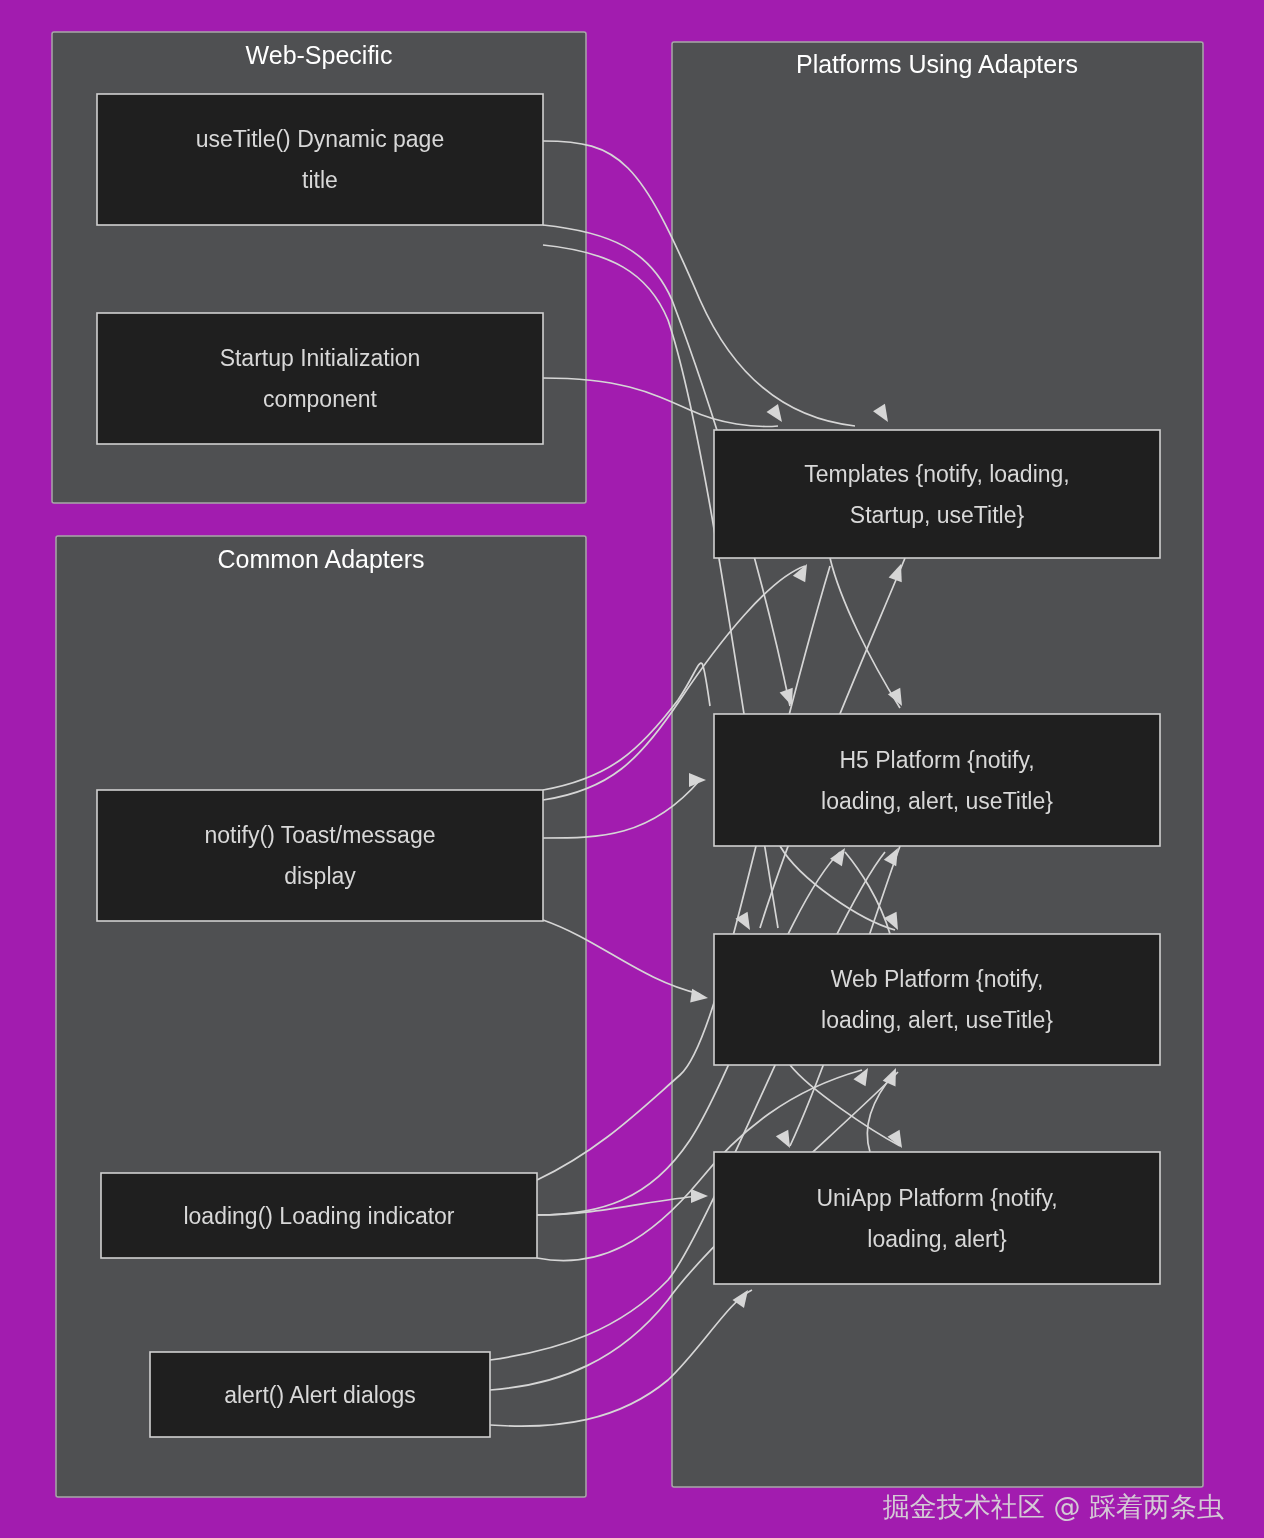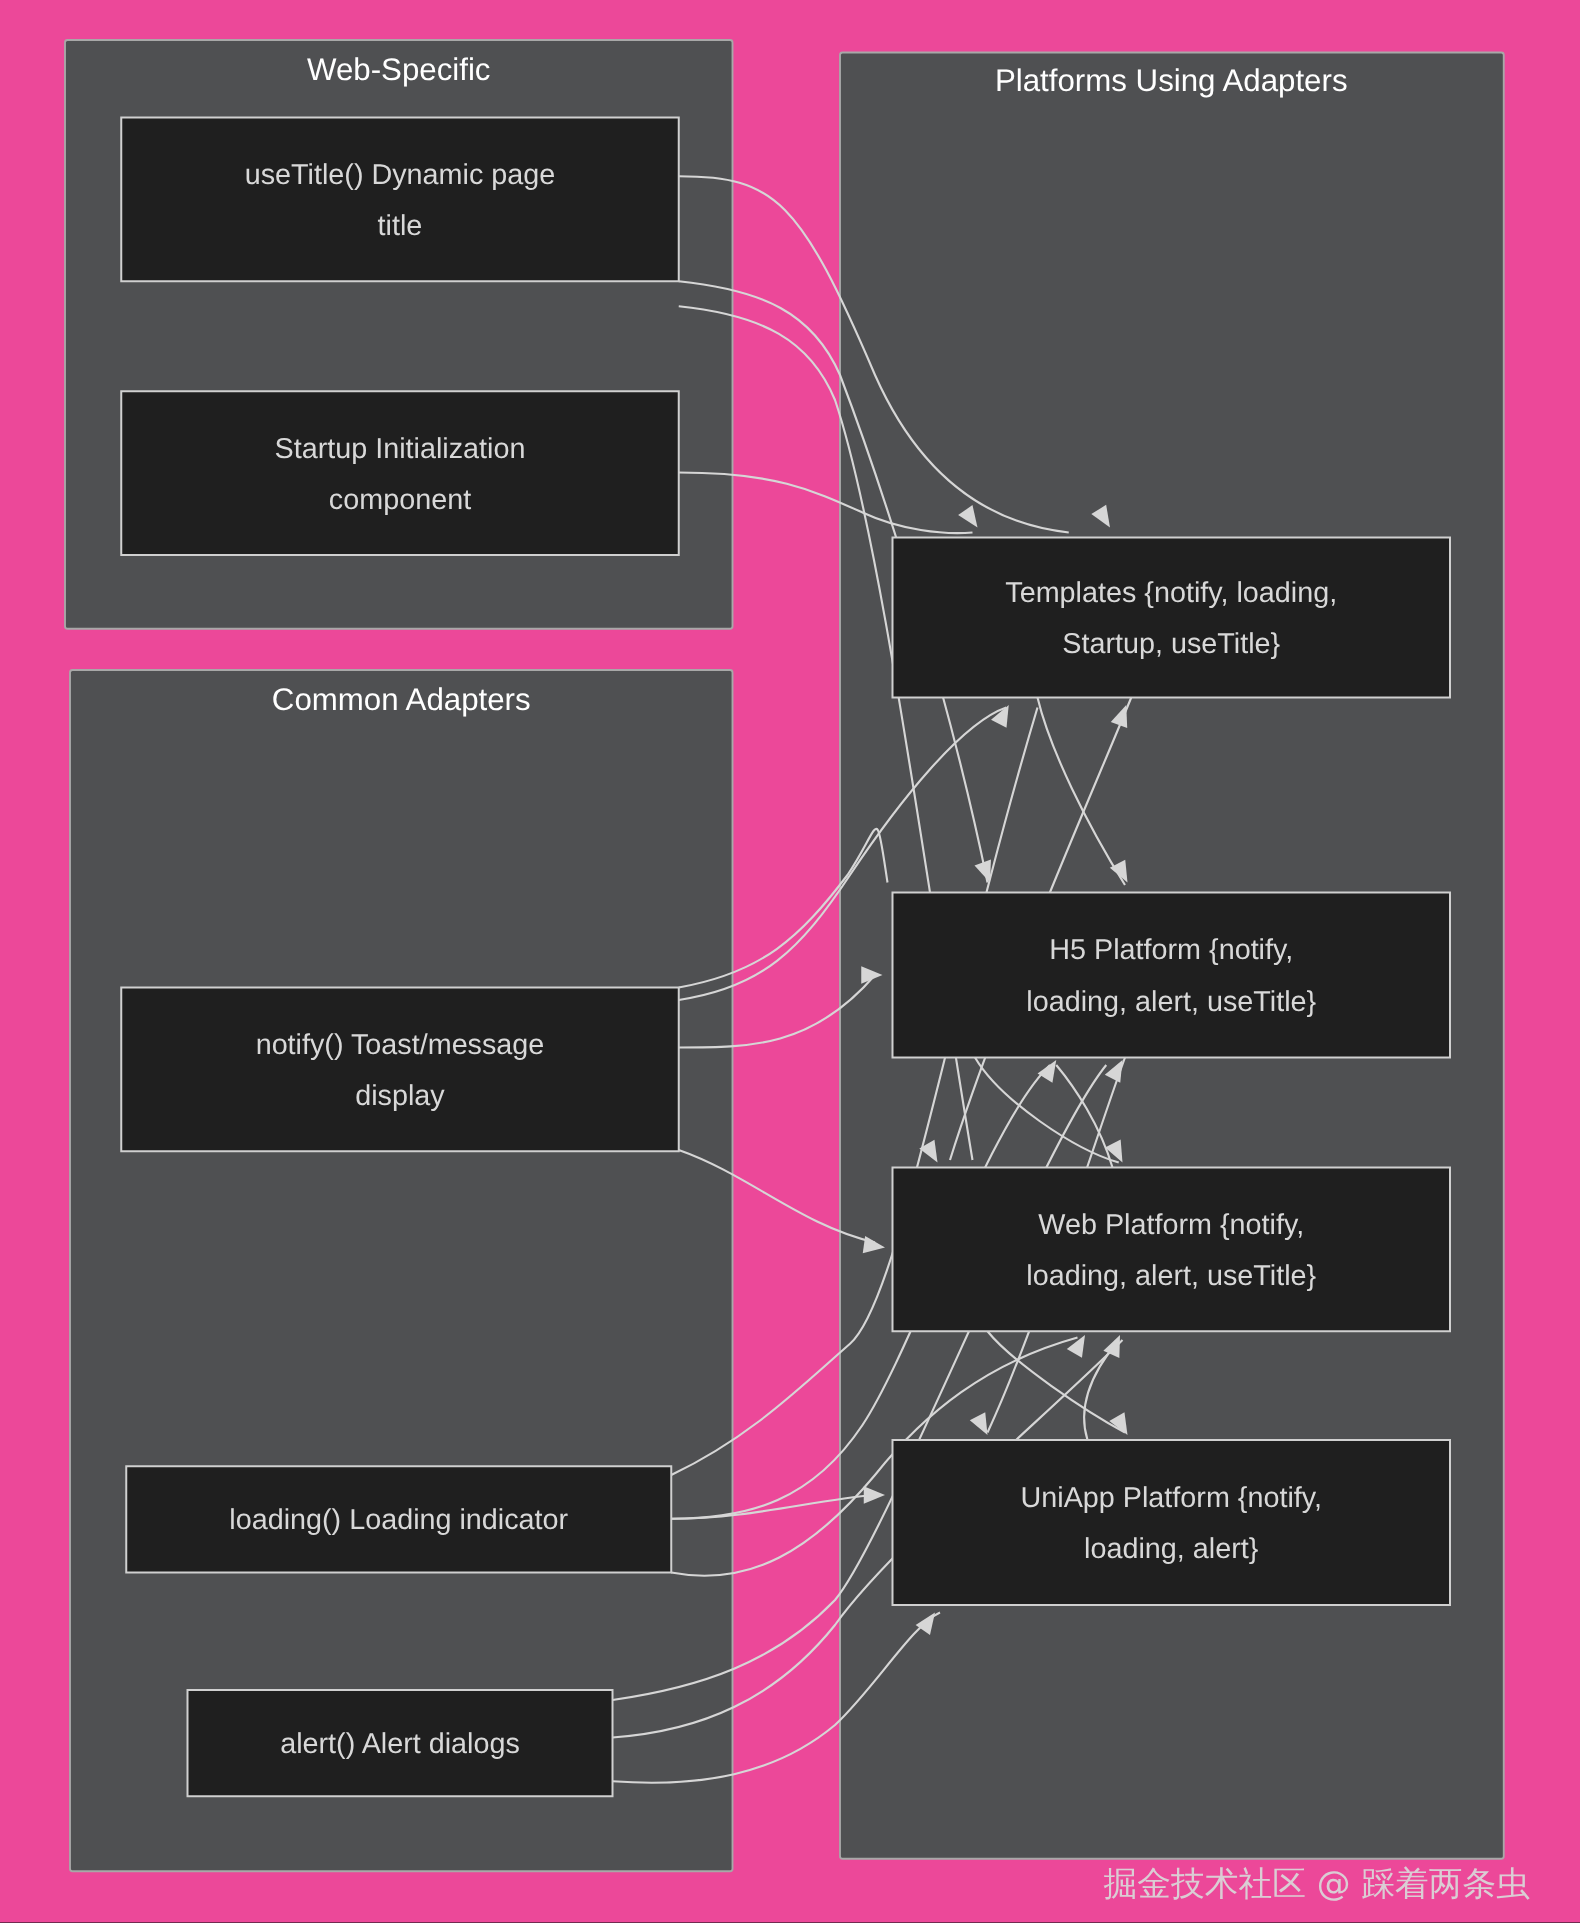--- a/index.html
+++ b/index.html
@@ -10,21 +10,21 @@
   body {
     width: 1264px;
     height: 1538px;
     font-family: "Liberation Sans", sans-serif;
     overflow: hidden;
   }
   #stage {
     position: relative;
     width: 1264px;
     height: 1538px;
-    background: #ec4899;
+    background: #a21caf;
   }
   svg#diagram {
     position: absolute;
     left: 0;
     top: 0;
     width: 1264px;
     height: 1538px;
     display: block;
   }
   .cluster-rect {

